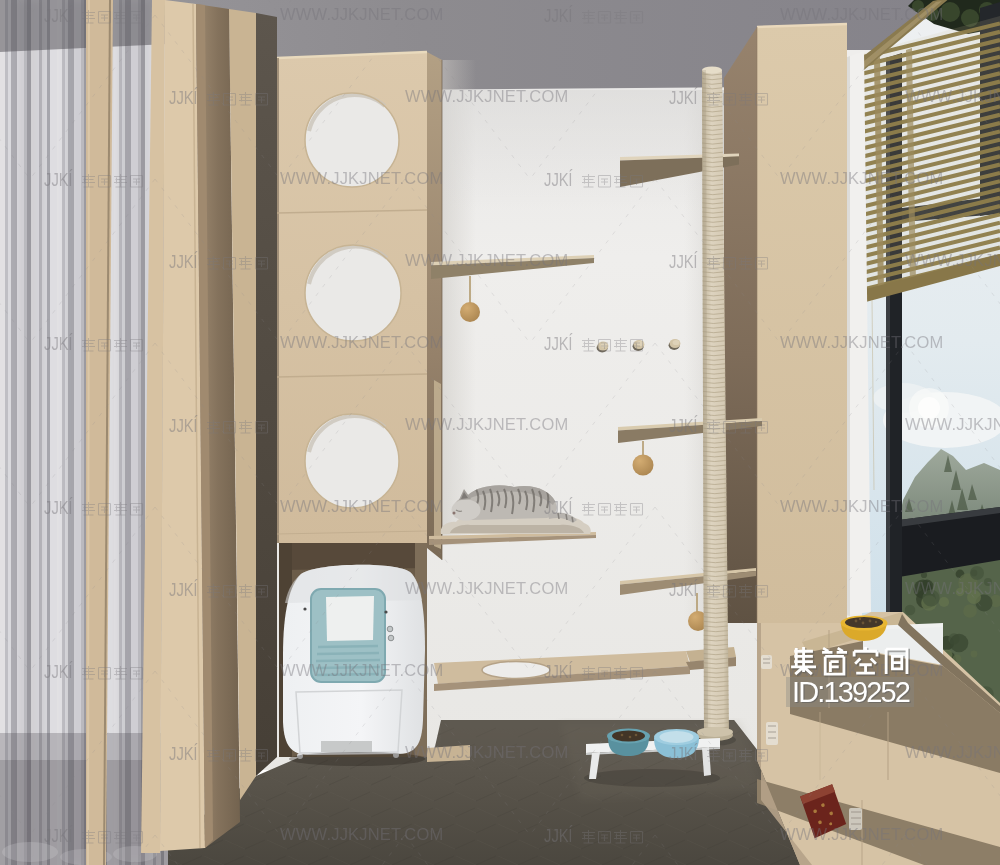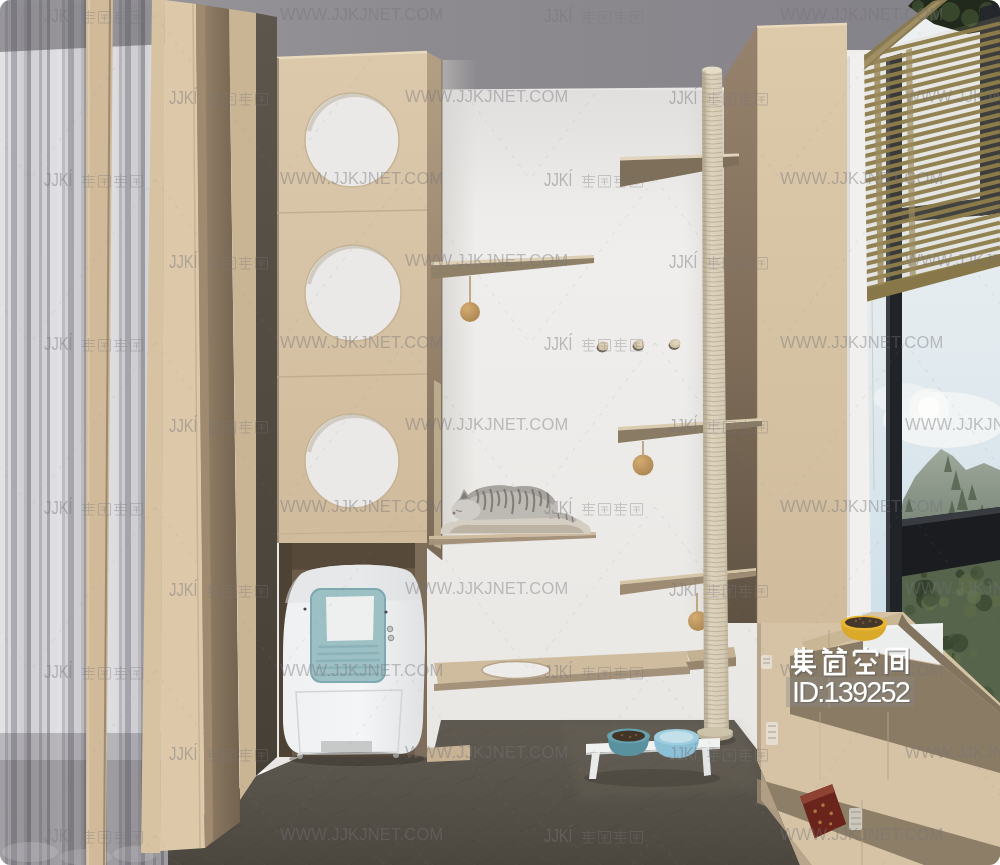--- a/index.html
+++ b/index.html
@@ -1,15 +1,15 @@
 <!DOCTYPE html>
 <html><head><meta charset="utf-8">
 <style>
 html,body{margin:0;padding:0;background:#fff;font-family:"Liberation Sans",sans-serif;}
-#scene{position:relative;width:1000px;height:865px;overflow:hidden;border-radius:11px;}
+#scene{position:relative;width:1000px;height:865px;overflow:hidden;}
 </style></head>
 <body>
 <div id="scene">
 <svg width="1000" height="865" viewBox="0 0 1000 865" xmlns="http://www.w3.org/2000/svg">
 <defs>
 <linearGradient id="ceilG" x1="0" y1="0" x2="1" y2="0">
  <stop offset="0" stop-color="#9b999d"></stop>
           <stop offset="0.45" stop-color="#8d8b8f"></stop>
           <stop offset="1" stop-color="#85838a"></stop>
 </linearGradient>

